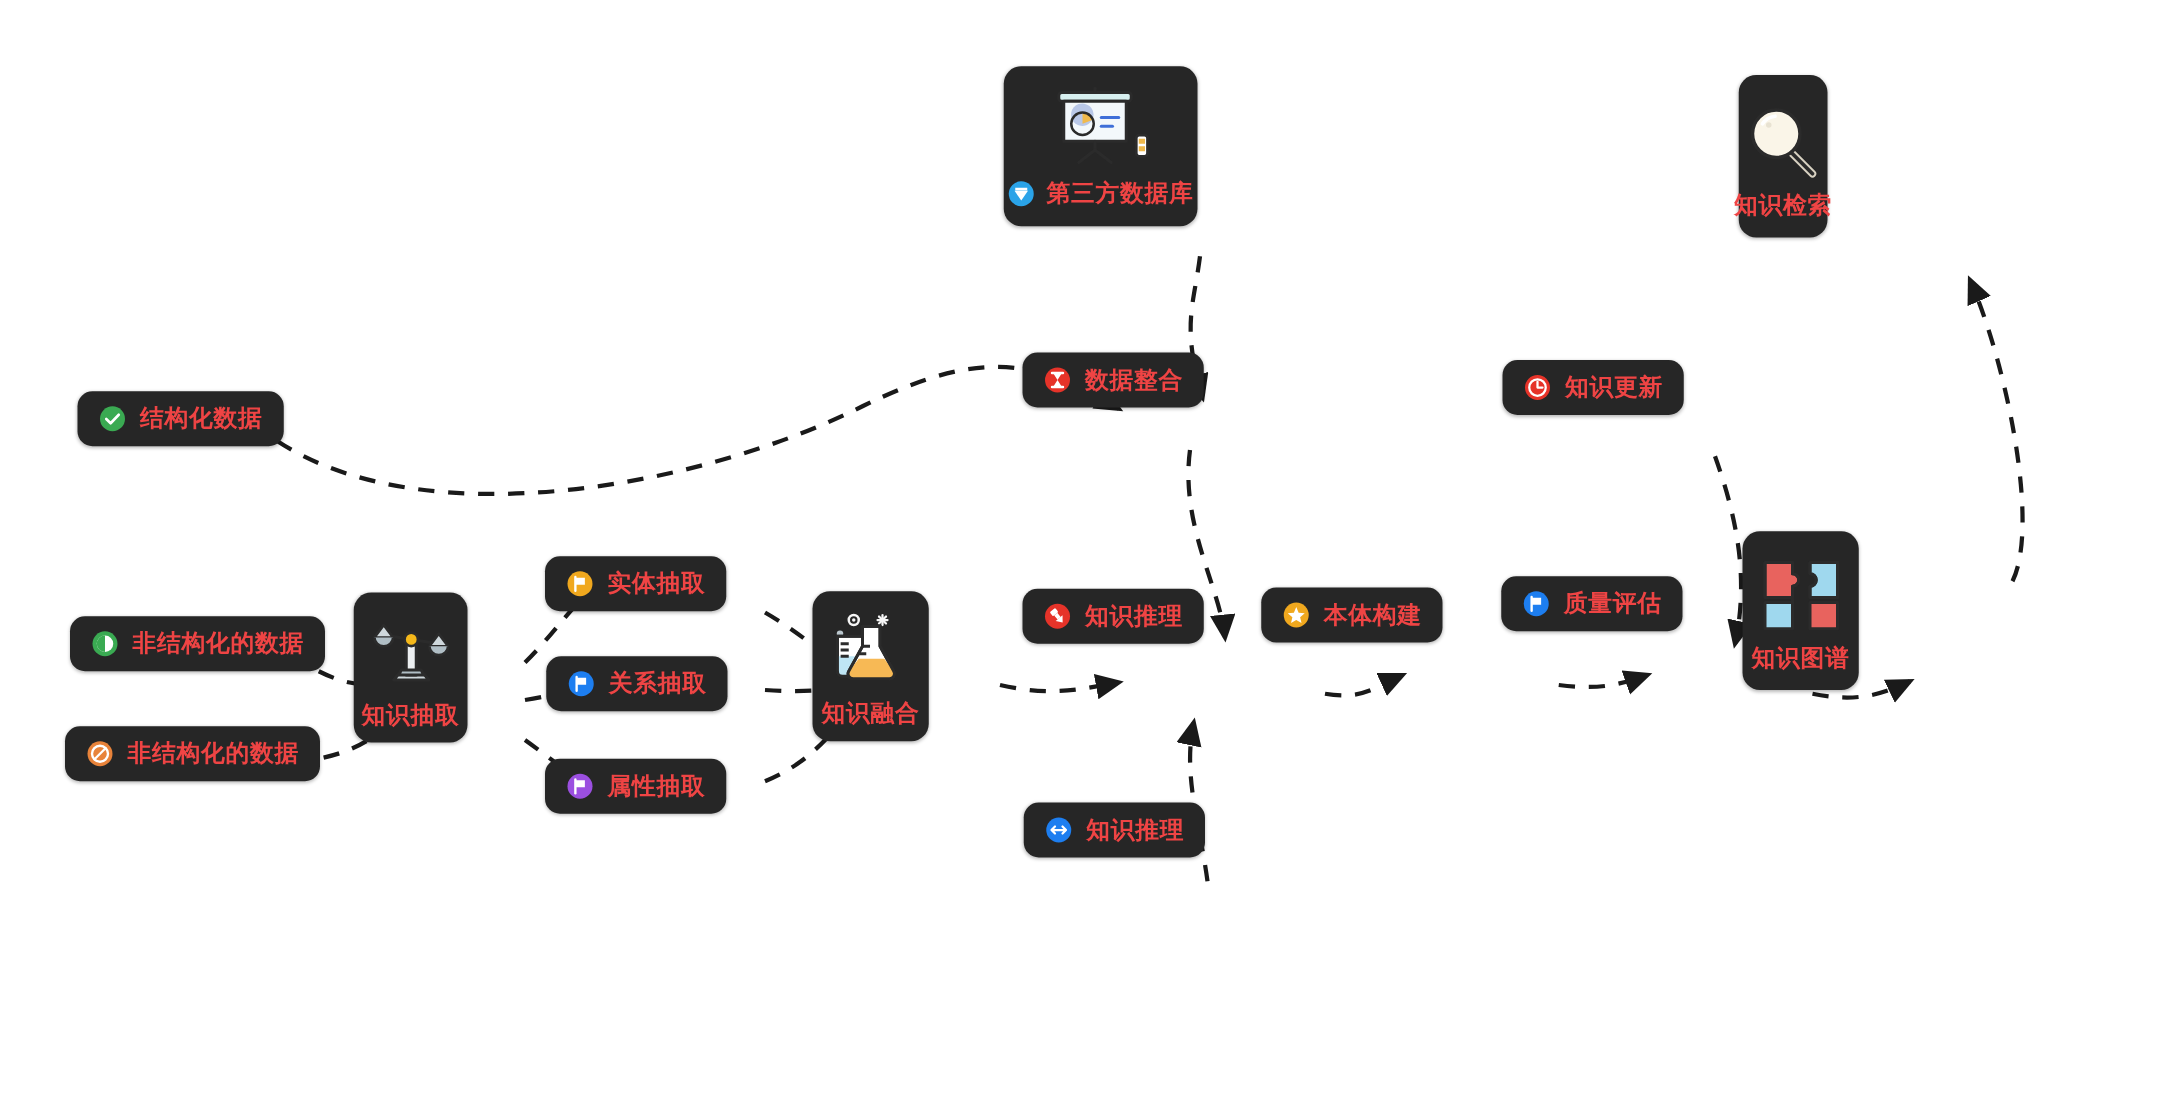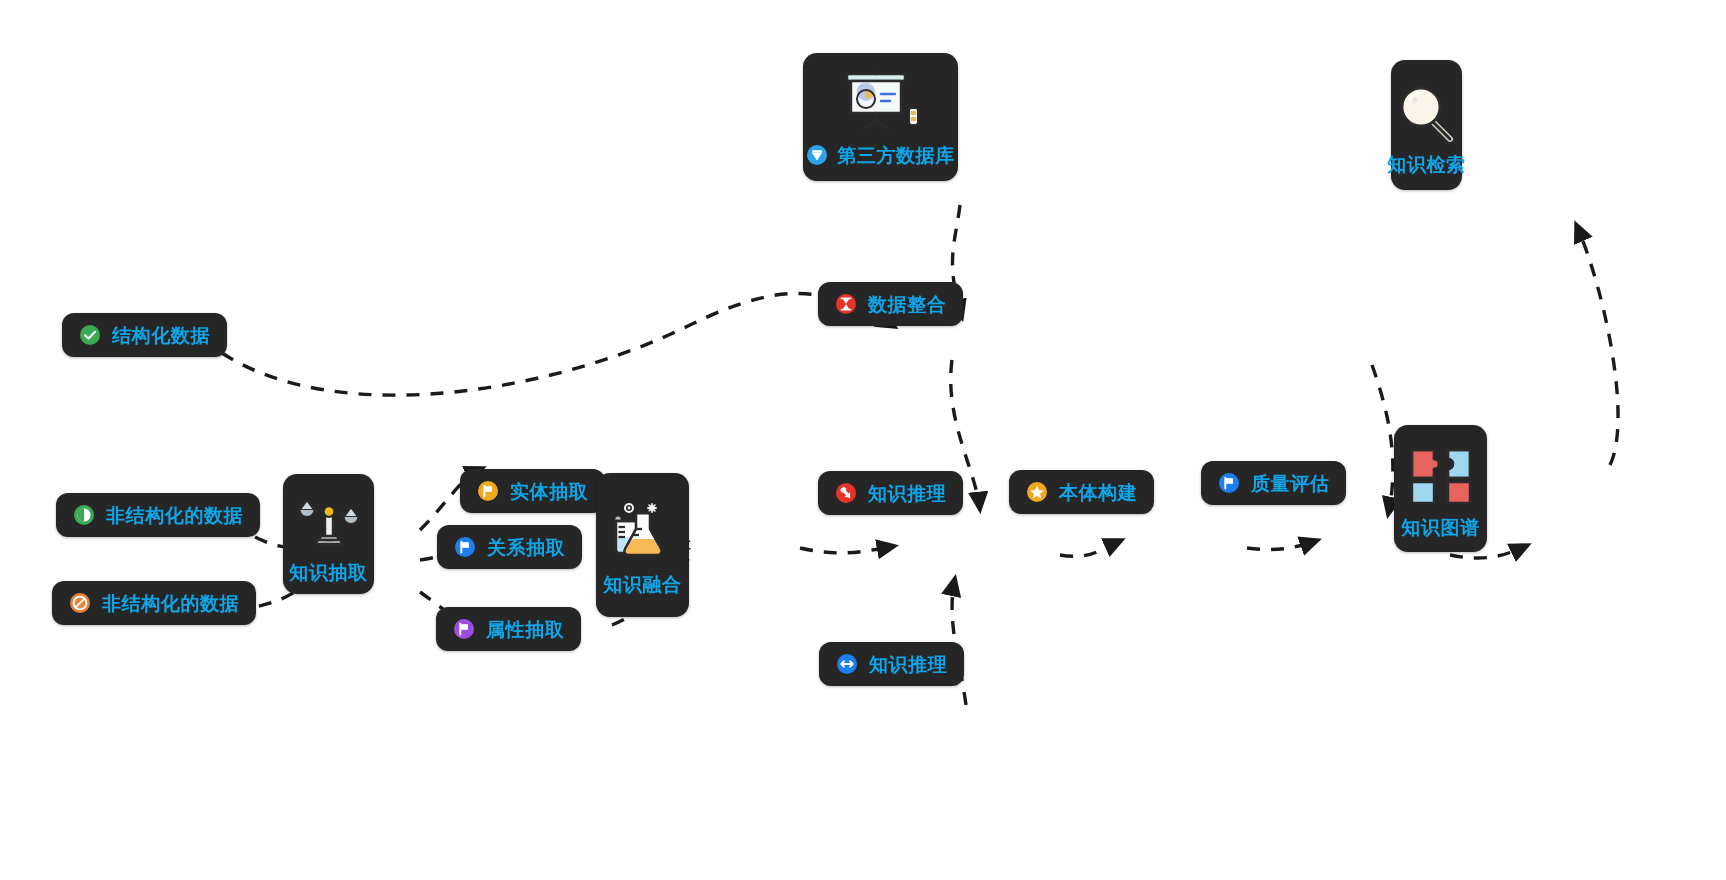--- a/index.html
+++ b/index.html
@@ -24,21 +24,21 @@
     width: 1726px;
     height: 880px;
     pointer-events: none;
   }
 
   
   .node {
     position: absolute;
     box-sizing: border-box;
     background: #262626;
-    color: #0ea5e9;
+    color: #ef4444;
     border-radius: 12px;
     display: flex;
     align-items: center;
     justify-content: center;
     box-shadow: 0 1px 3px rgba(0,0,0,0.28);
     z-index: 5;
   }
   .node.pill {
     padding: 0 17px;
     height: 44px;
@@ -168,21 +168,21 @@
         <circle cx="35" cy="23.5" r="5.4" fill="#f5b81a" stroke="#2b2b2b" stroke-width="2.2"></circle>
         <path d="M5.5 22 L20.5 22 L13 12 Z" fill="#cfd8dc" stroke="#2b2b2b" stroke-width="2.2" stroke-linejoin="round"></path>
         <path d="M5.5 22 a7.5 7 0 0 0 15 0" fill="#b0bec5" stroke="#2b2b2b" stroke-width="2.2"></path>
         <path d="M49.5 29 L64.5 29 L57 19 Z" fill="#cfd8dc" stroke="#2b2b2b" stroke-width="2.2" stroke-linejoin="round"></path>
         <path d="M49.5 29 a7.5 7 0 0 0 15 0" fill="#b0bec5" stroke="#2b2b2b" stroke-width="2.2"></path>
       </svg>
     </span>
     <span class="label">知识抽取</span>
   </div>
 
-  <div class="node pill" style="left:436px; top:469px;margin-left:24px;">
+  <div class="node pill" style="left:436px; top:445px;">
     <span class="badge">
       <svg width="22" height="22" viewBox="0 0 22 22">
         <circle cx="11" cy="11" r="10" fill="#f0a81e"></circle>
         <path d="M7.3 5.6 V16.6" stroke="#fff" stroke-width="1.9" stroke-linecap="round"></path>
         <path d="M7.3 6.2 h7.6 v5.6 h-7.6 z" fill="#fff"></path>
       </svg>
     </span>
     <span class="label">实体抽取</span>
   </div>
 
@@ -201,21 +201,21 @@
     <span class="badge">
       <svg width="22" height="22" viewBox="0 0 22 22">
         <circle cx="11" cy="11" r="10" fill="#9b4fe0"></circle>
         <path d="M7.3 5.6 V16.6" stroke="#fff" stroke-width="1.9" stroke-linecap="round"></path>
         <path d="M7.3 6.2 h7.6 v5.6 h-7.6 z" fill="#fff"></path>
       </svg>
     </span>
     <span class="label">属性抽取</span>
   </div>
 
-  <div class="node card" style="left:596px; top:473px; width:93px; height:144px;">
+  <div class="node card" style="left:650px; top:473px; width:93px; height:120px;">
     <span class="bigicon">
       <svg width="70" height="70" viewBox="0 0 70 70">
         <circle cx="21" cy="9" r="4" fill="none" stroke="#f5f5f5" stroke-width="2"></circle>
         <circle cx="21" cy="9" r="1.4" fill="#f5f5f5"></circle>
         <g stroke="#f5f5f5" stroke-width="1.8" stroke-linecap="round">
           <line x1="44" y1="5" x2="44" y2="13"></line>
           <line x1="40" y1="9" x2="48" y2="9"></line>
           <line x1="41.2" y1="6.2" x2="46.8" y2="11.8"></line>
           <line x1="46.8" y1="6.2" x2="41.2" y2="11.8"></line>
         </g>
@@ -313,20 +313,30 @@
   <div class="node pill" style="left:1009px; top:470px;">
     <span class="badge">
       <svg width="22" height="22" viewBox="0 0 22 22">
         <circle cx="11" cy="11" r="10" fill="#f0a81e"></circle>
         <path d="M11 4.6 L12.9 9.1 L17.8 9.5 L14.1 12.7 L15.2 17.4 L11 14.9 L6.8 17.4 L7.9 12.7 L4.2 9.5 L9.1 9.1 z" fill="#fff"></path>
       </svg>
     </span>
     <span class="label">本体构建</span>
   </div>
 
+  <div class="node pill" style="left:1202px; top:288px;">
+    <span class="badge">
+      <svg width="22" height="22" viewBox="0 0 22 22">
+        <circle cx="11" cy="11" r="10" fill="#e63329"></circle>
+        <circle cx="11" cy="11" r="6.6" fill="none" stroke="#fff" stroke-width="1.8"></circle>
+        <path d="M11 11 V6.4 M11 11 H15" stroke="#fff" stroke-width="1.8" stroke-linecap="round"></path>
+      </svg>
+    </span>
+    <span class="label">知识更新</span>
+  </div>
 
   <div class="node pill" style="left:1201px; top:461px;">
     <span class="badge">
       <svg width="22" height="22" viewBox="0 0 22 22">
         <circle cx="11" cy="11" r="10" fill="#1d7ef0"></circle>
         <path d="M7.3 5.6 V16.6" stroke="#fff" stroke-width="1.9" stroke-linecap="round"></path>
         <path d="M7.3 6.2 h7.6 v5.6 h-7.6 z" fill="#fff"></path>
       </svg>
     </span>
     <span class="label">质量评估</span>

